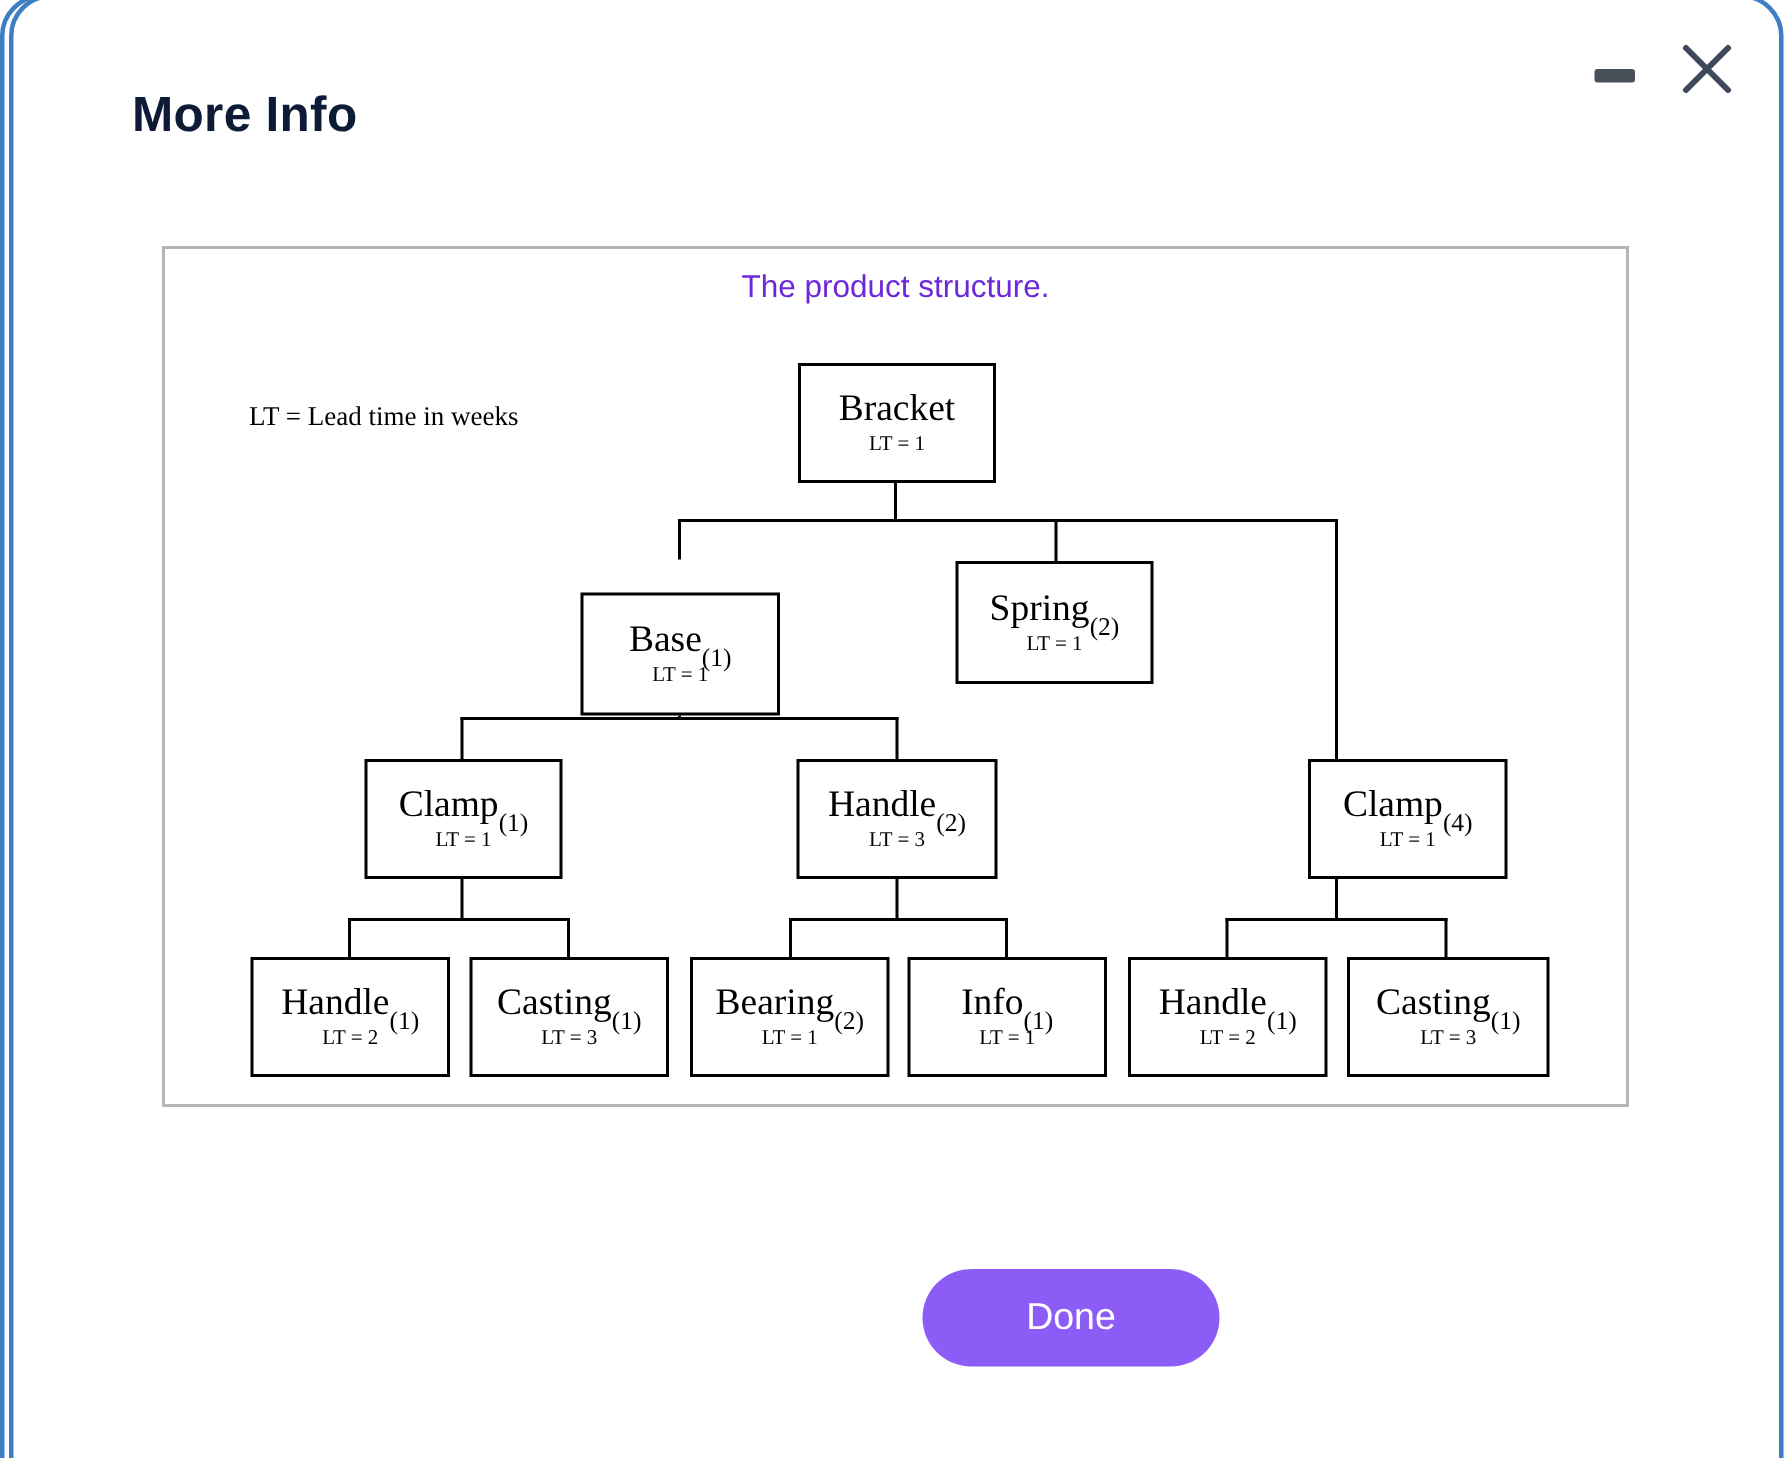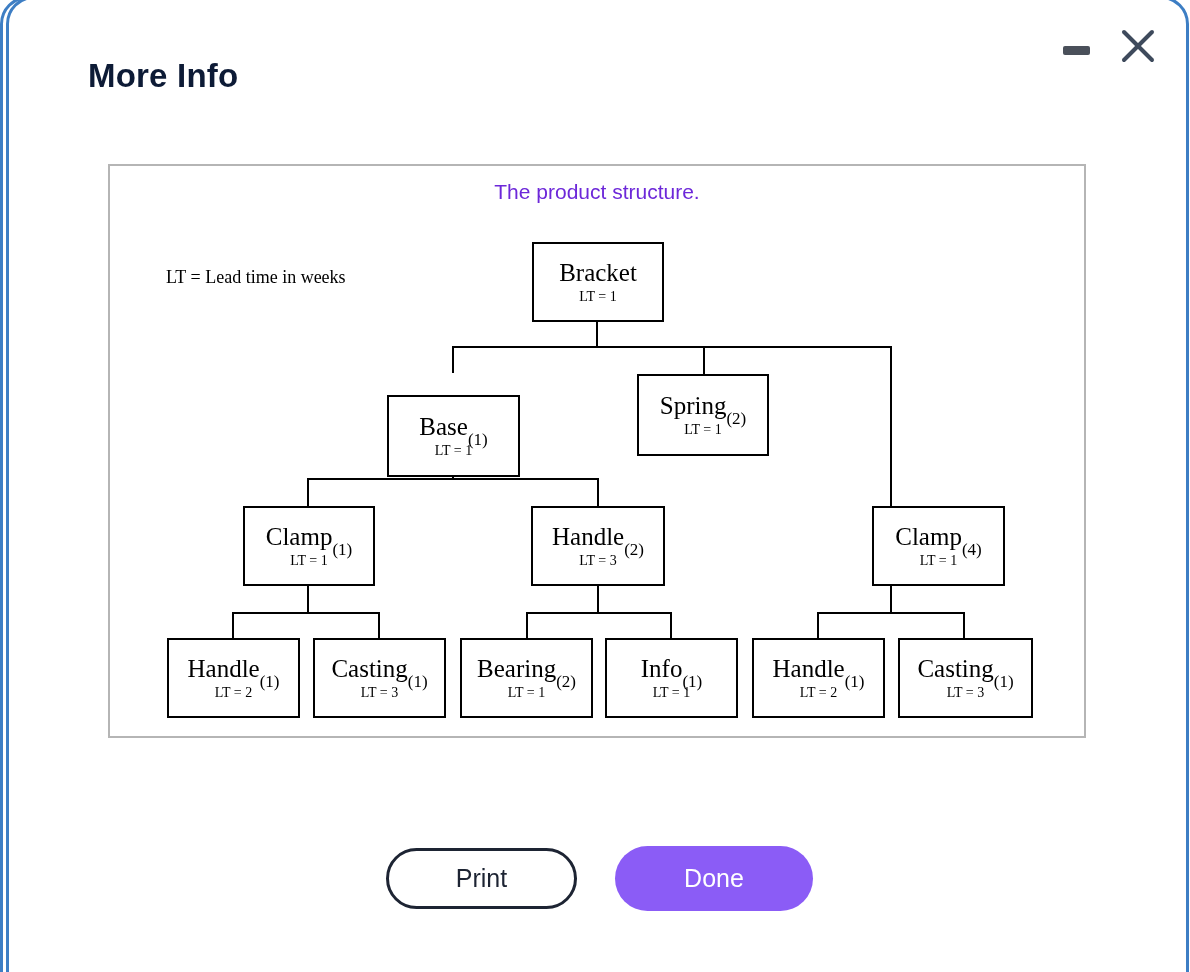--- a/index.html
+++ b/index.html
@@ -155,16 +155,15 @@
   </div>
   <div class="node" style="left:752px;top:638px;width:133px;height:80px;">
     <div class="nm"><span>Handle</span><sub>(1)</sub></div>
     <div class="lt">LT = 2</div>
   </div>
   <div class="node" style="left:898px;top:638px;width:135px;height:80px;">
     <div class="nm"><span>Casting</span><sub>(1)</sub></div>
     <div class="lt">LT = 3</div>
   </div>
 
-  <button class="btn-print">Print</button>
   <button class="btn-done">Done</button>
 
 </div>
 
 </body></html>

